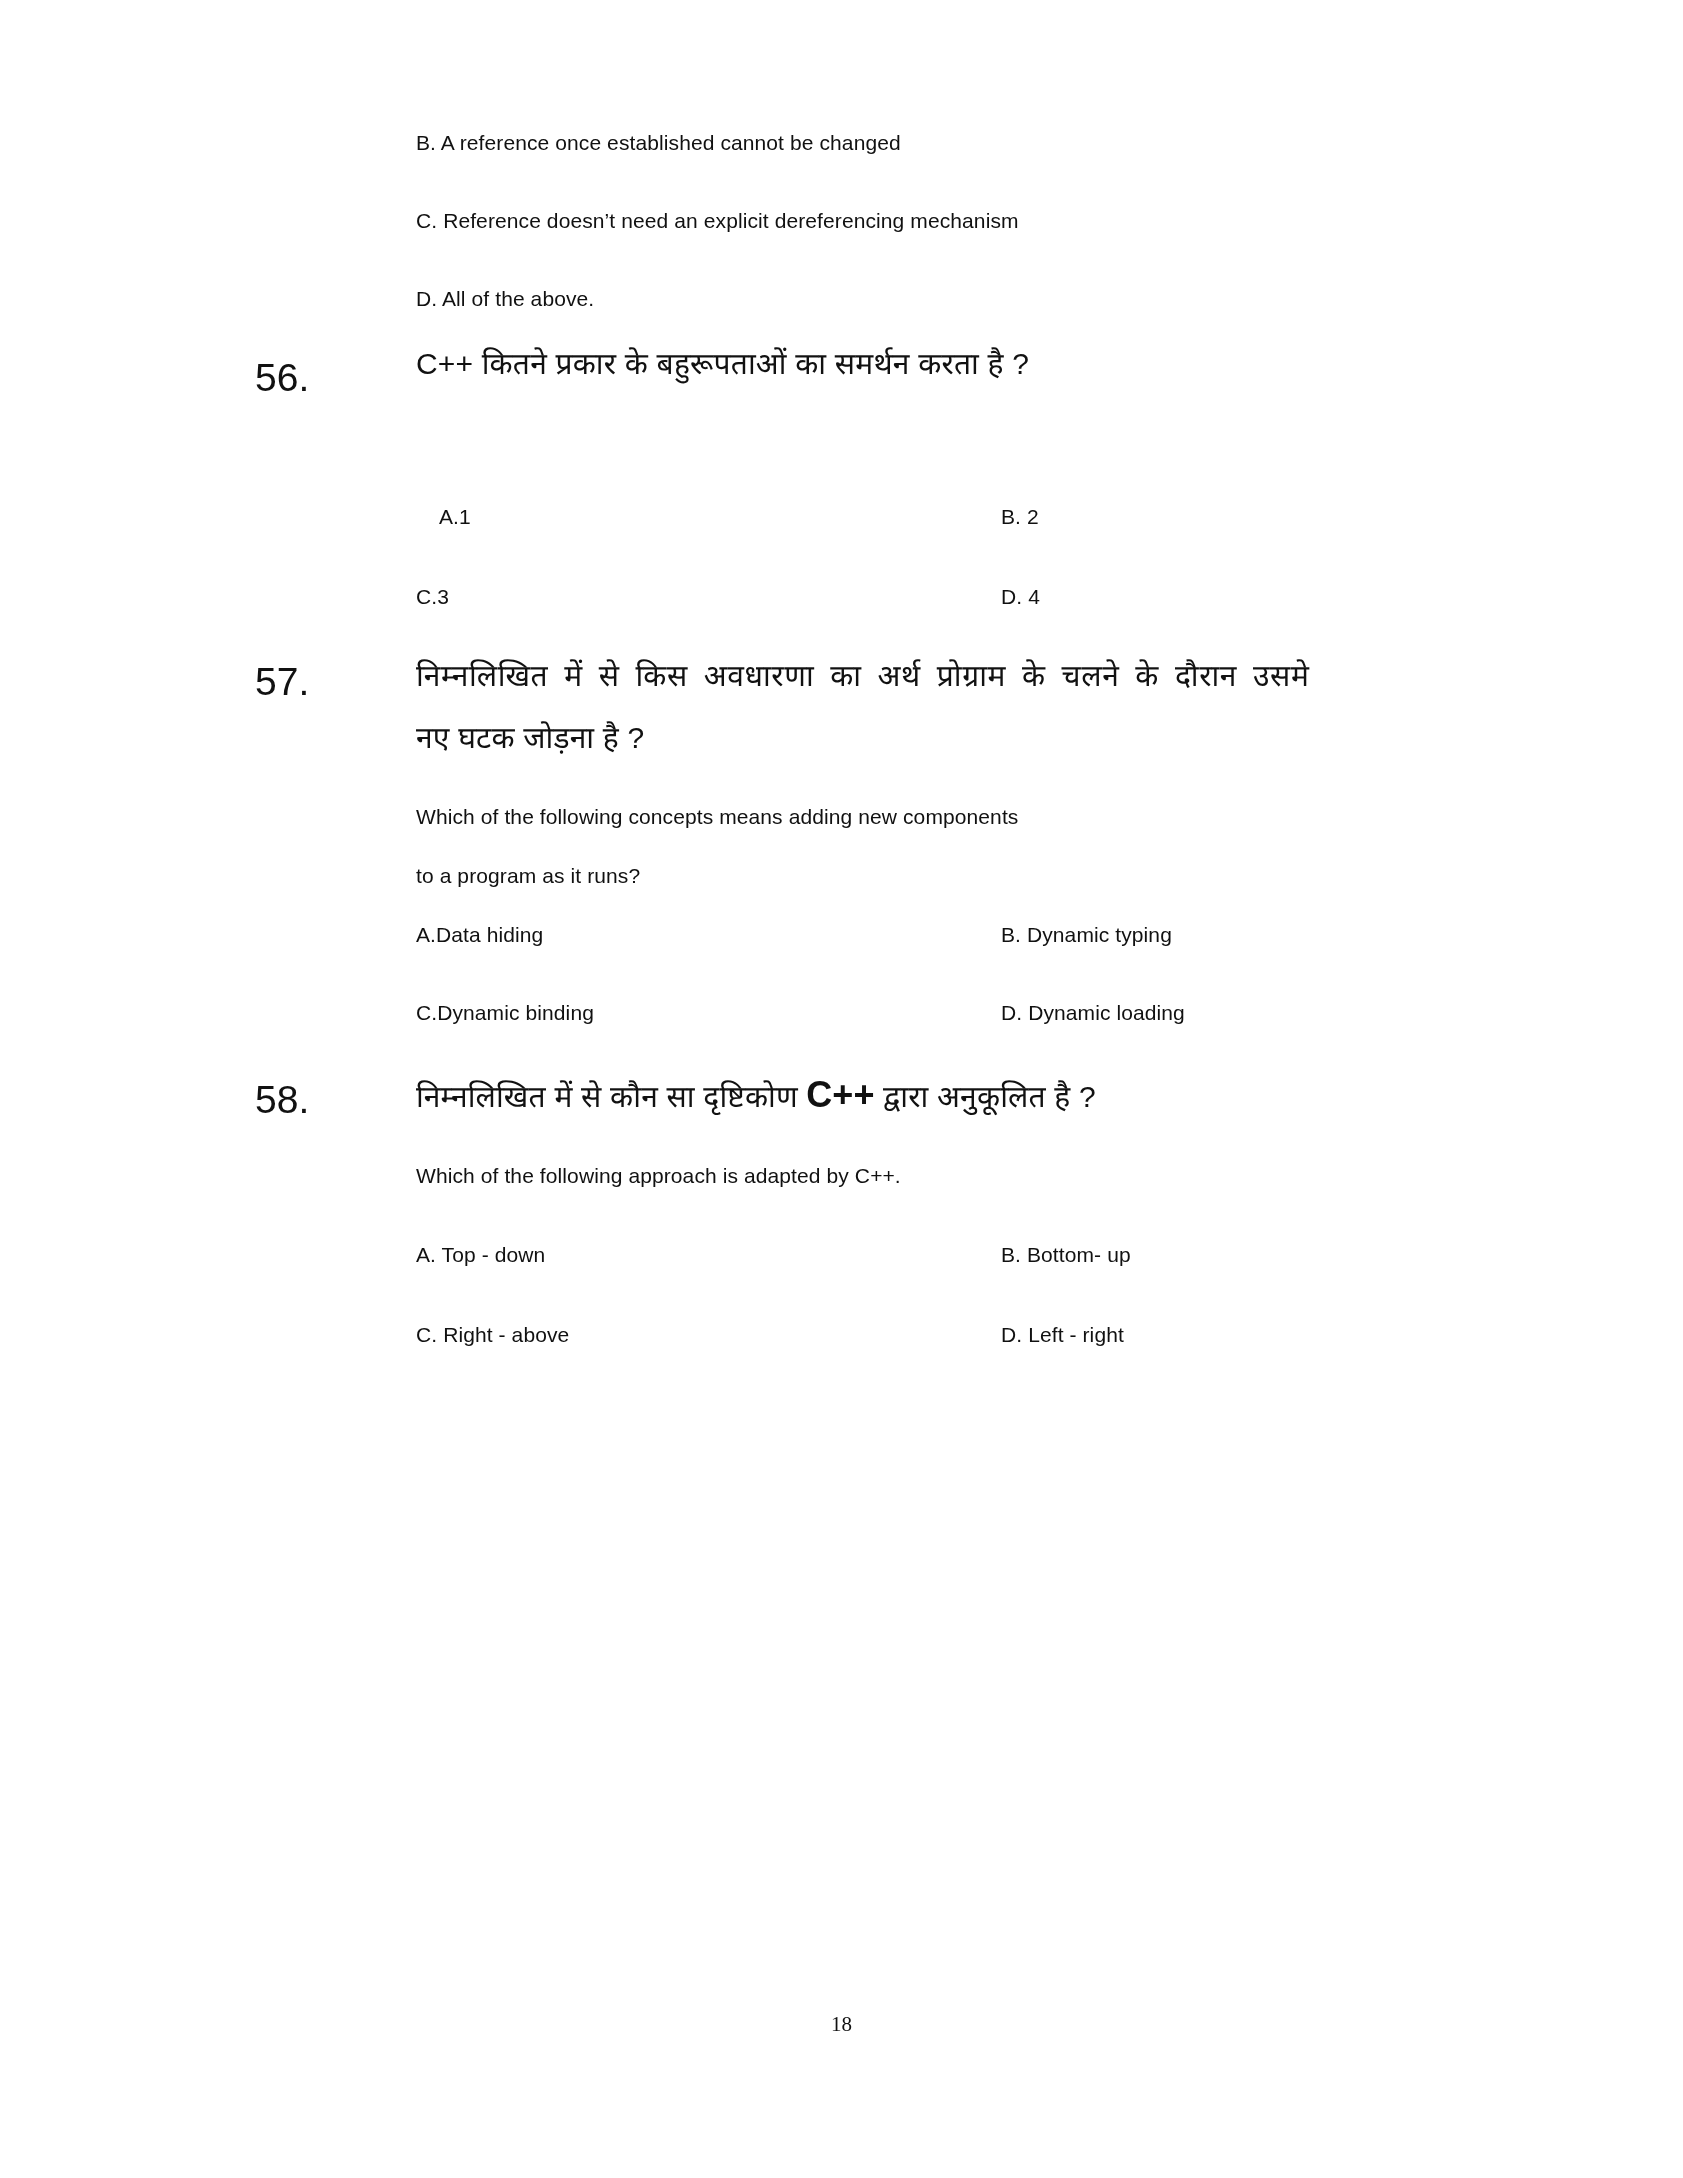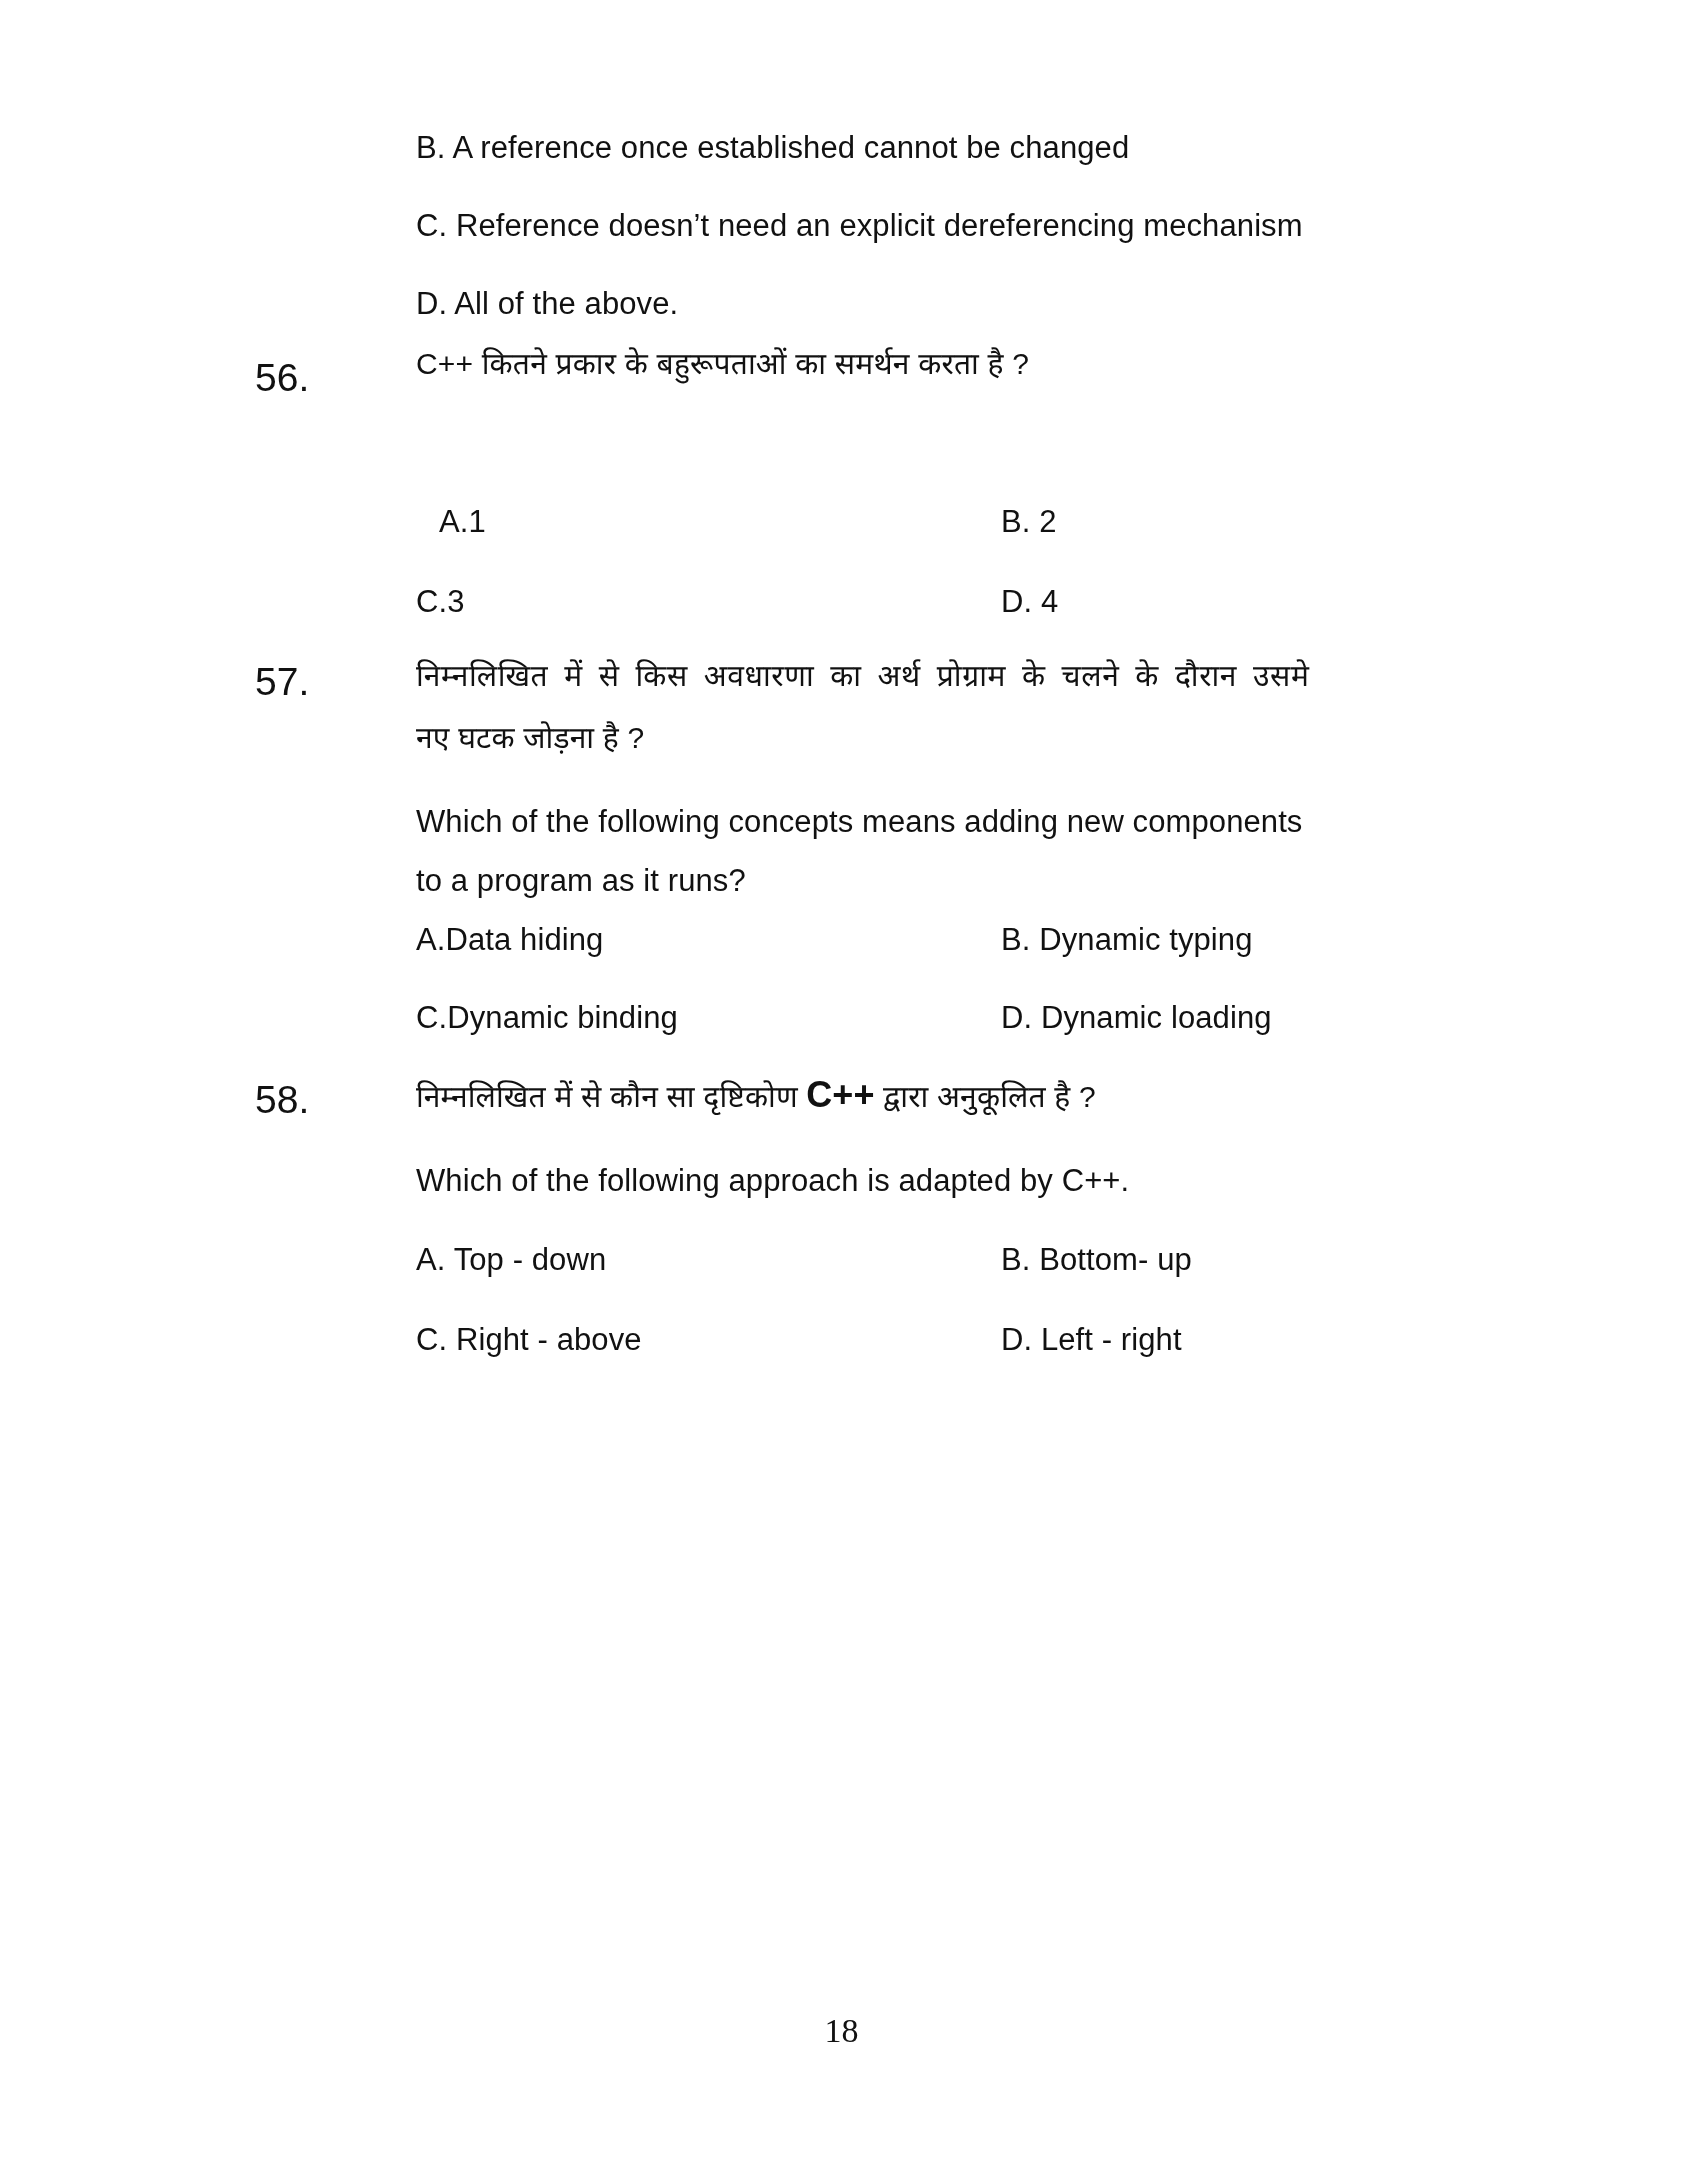--- a/index.html
+++ b/index.html
@@ -21,21 +21,21 @@
     left: 0;
     top: 0;
     width: 1683px;
     height: 2178px;
     background: #ffffff;
   }
 
   
   .line {
     position: absolute;
-    font-size: 31px;
+    font-size: 21px;
     line-height: 1;
     letter-spacing: 0.1px;
     white-space: pre;
     color: #111111;
   }
 
   
   .qnum {
     position: absolute;
     left: 255px;
@@ -71,21 +71,21 @@
     font-weight: bold;
     letter-spacing: 0px;
   }
 
   .pagenum {
     position: absolute;
     left: 0;
     width: 1683px;
     text-align: center;
     font-family: "Liberation Serif", serif;
-    font-size: 34px;
+    font-size: 21px;
     color: #111111;
   }
 </style>
 </head>
 <body>
 
 <div class="page">
 
   <div class="line col-a" style="top:132px;">B. A reference once established cannot be changed</div>
 

